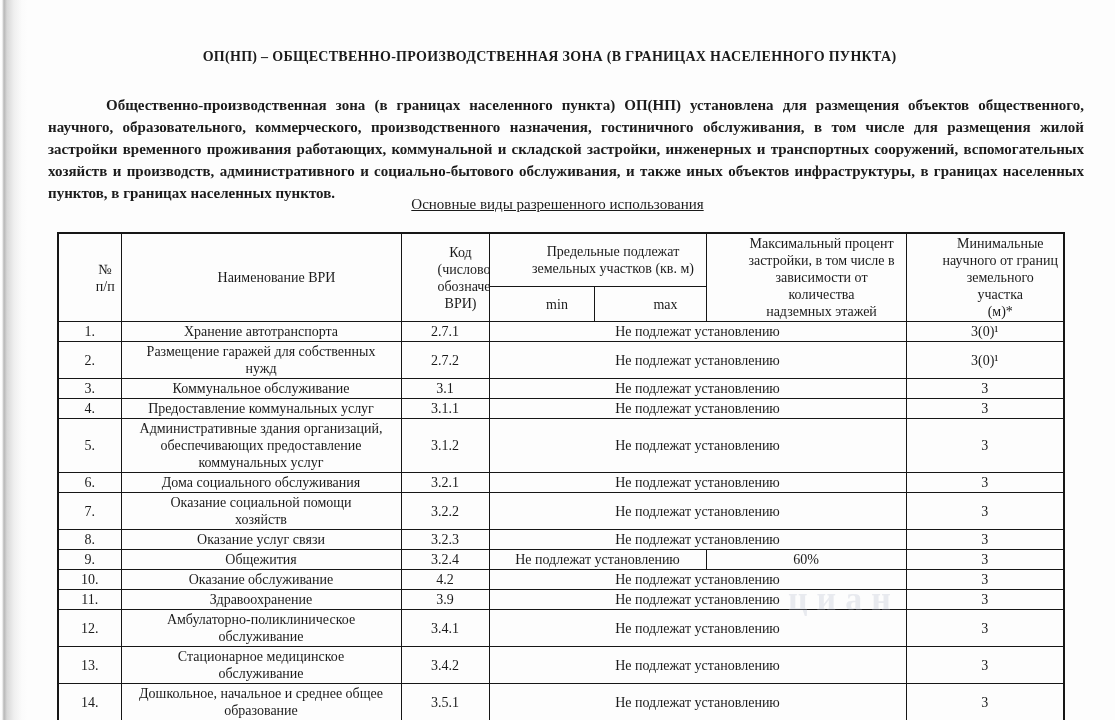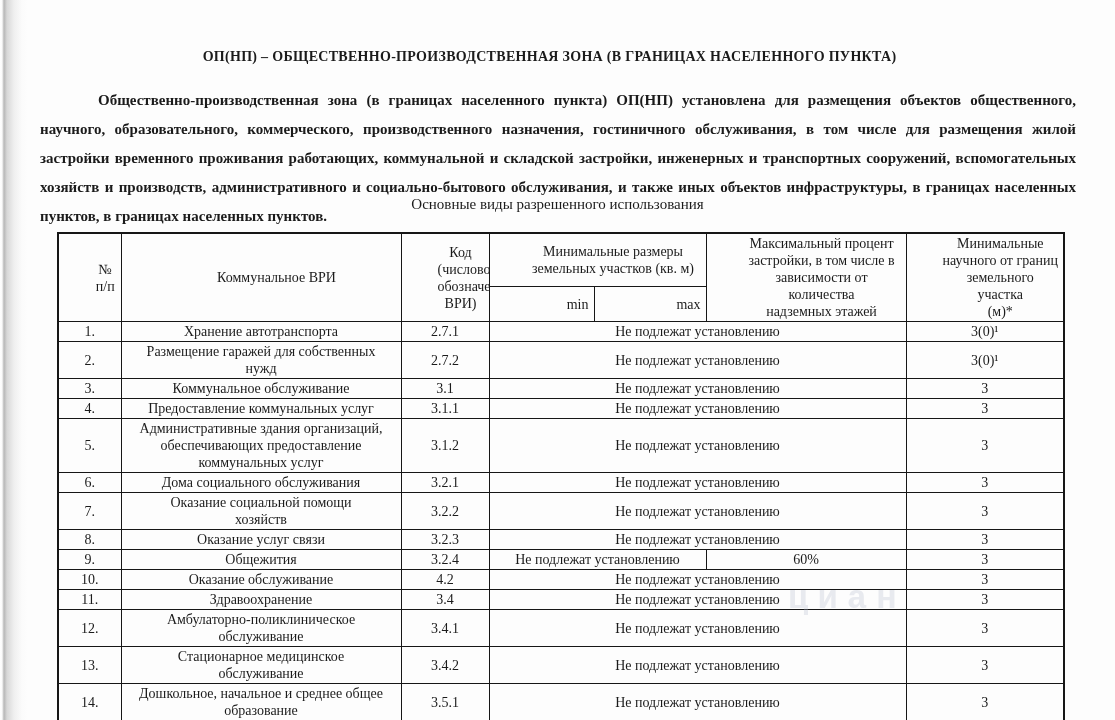--- a/index.html
+++ b/index.html
@@ -32,36 +32,37 @@
     text-align: center;
     font-size: 14px;
     font-weight: bold;
     letter-spacing: 0.3px;
   }
   .doc-intro {
     position: absolute;
     top: 86px;
     left: 40px;
     width: 1036px;
-    margin: 0;
+    margin: 8px;
     font-size: 15px;
     font-weight: bold;
-    line-height: 29px;
+    line-height: 22px;
     text-align: justify;
     text-indent: 58px;
   }
   .table-caption {
     position: absolute;
     top: 196px;
     left: 0;
     width: 100%;
     margin: 0;
     text-align: center;
     font-size: 15px;
     font-weight: normal;
+    text-decoration: underline;
   }
   table.uses {
     position: absolute;
     top: 232px;
     left: 57px;
     width: 1006px;
     border-collapse: collapse;
     table-layout: fixed;
     font-size: 14px;
     border: 2px solid #161616;
@@ -70,28 +71,28 @@
     border: 1px solid #161616;
     text-align: center;
     vertical-align: middle;
     padding: 1px 5px;
     line-height: 17px;
     font-weight: normal;
     overflow: hidden;
   }
   table.uses th { font-size: 14px; padding-left: 36px; }
   .pre { white-space: pre-line; }
-  thead tr.sub-row th { height: 28px; text-align: right; }
+  thead tr.sub-row th { height: 28px; }
   thead tr.group-row th { height: 45px; }
   td.va-top { vertical-align: top; }
   .watermark {
     position: absolute;
     left: 788px;
     top: 580px;
-    font-family: Liberation Mono, monospace;
+    font-family: Liberation Serif, serif;
     font-size: 34px;
     font-weight: bold;
     letter-spacing: 9px;
     color: rgba(178, 185, 206, 0.28);
     pointer-events: none;
     user-select: none;
   }
 </style>
 </head>
 <body>
@@ -110,26 +111,26 @@
       <col style="width:280px">
       <col style="width:88px">
     <col style="width:105px">
       <col style="width:112px">
       <col style="width:200px">
       <col style="width:158px">
   </colgroup>
   <thead>
     <tr class="group-row">
       <th rowspan="2">№ п/п</th>
-      <th rowspan="2">Коммунальное ВРИ</th>
+      <th rowspan="2">Наименование ВРИ</th>
       <th rowspan="2" class="pre">Код
 (числовое
 обозначение
 ВРИ)</th>
-      <th colspan="2" class="pre">Минимальные размеры
+      <th colspan="2" class="pre">Предельные подлежат
 земельных участков (кв. м)</th>
       <th rowspan="2" class="pre">Максимальный процент
 застройки, в том числе в
 зависимости от количества
 надземных этажей</th>
       <th rowspan="2" class="pre">Минимальные
 научного от границ
 земельного участка
 (м)*</th>
     </tr>
@@ -210,21 +211,21 @@
     <tr>
       <td>10.</td>
       <td class="pre">Оказание обслуживание</td>
       <td>4.2</td>
       <td colspan="3">Не подлежат установлению</td>
       <td class="c-setback">3</td>
     </tr>
     <tr>
       <td>11.</td>
       <td class="pre">Здравоохранение</td>
-      <td>3.4</td>
+      <td>3.9</td>
       <td colspan="3">Не подлежат установлению</td>
       <td class="c-setback">3</td>
     </tr>
     <tr>
       <td>12.</td>
       <td class="pre">Амбулаторно-поликлиническое
 обслуживание</td>
       <td>3.4.1</td>
       <td colspan="3">Не подлежат установлению</td>
       <td class="c-setback">3</td>

